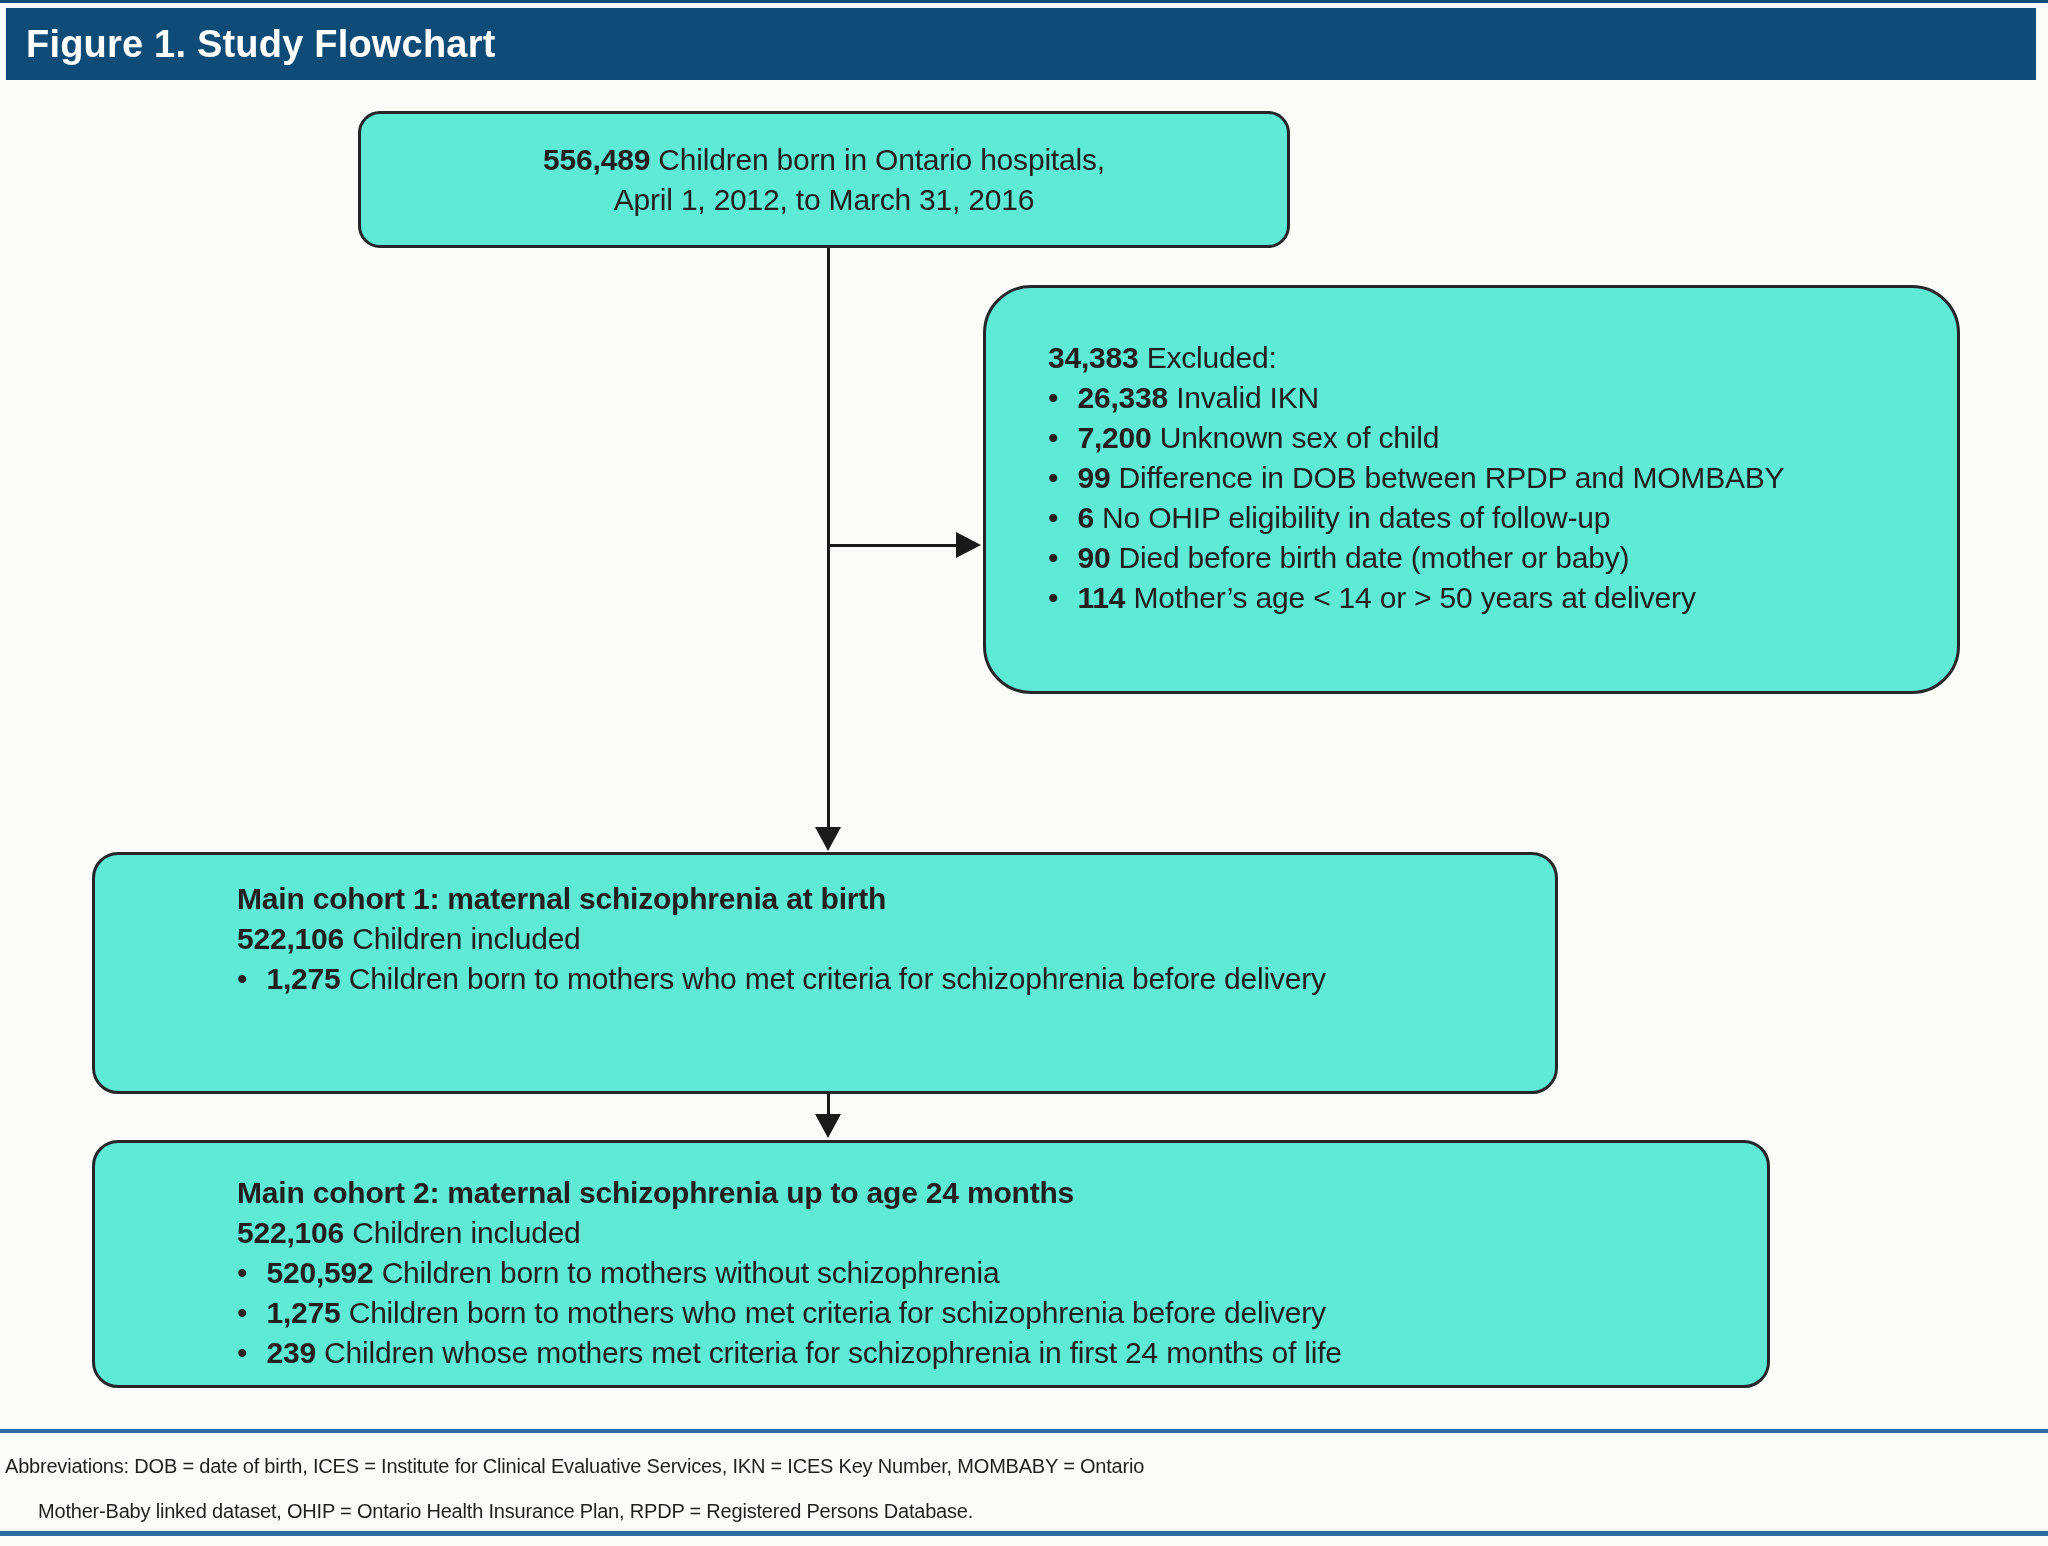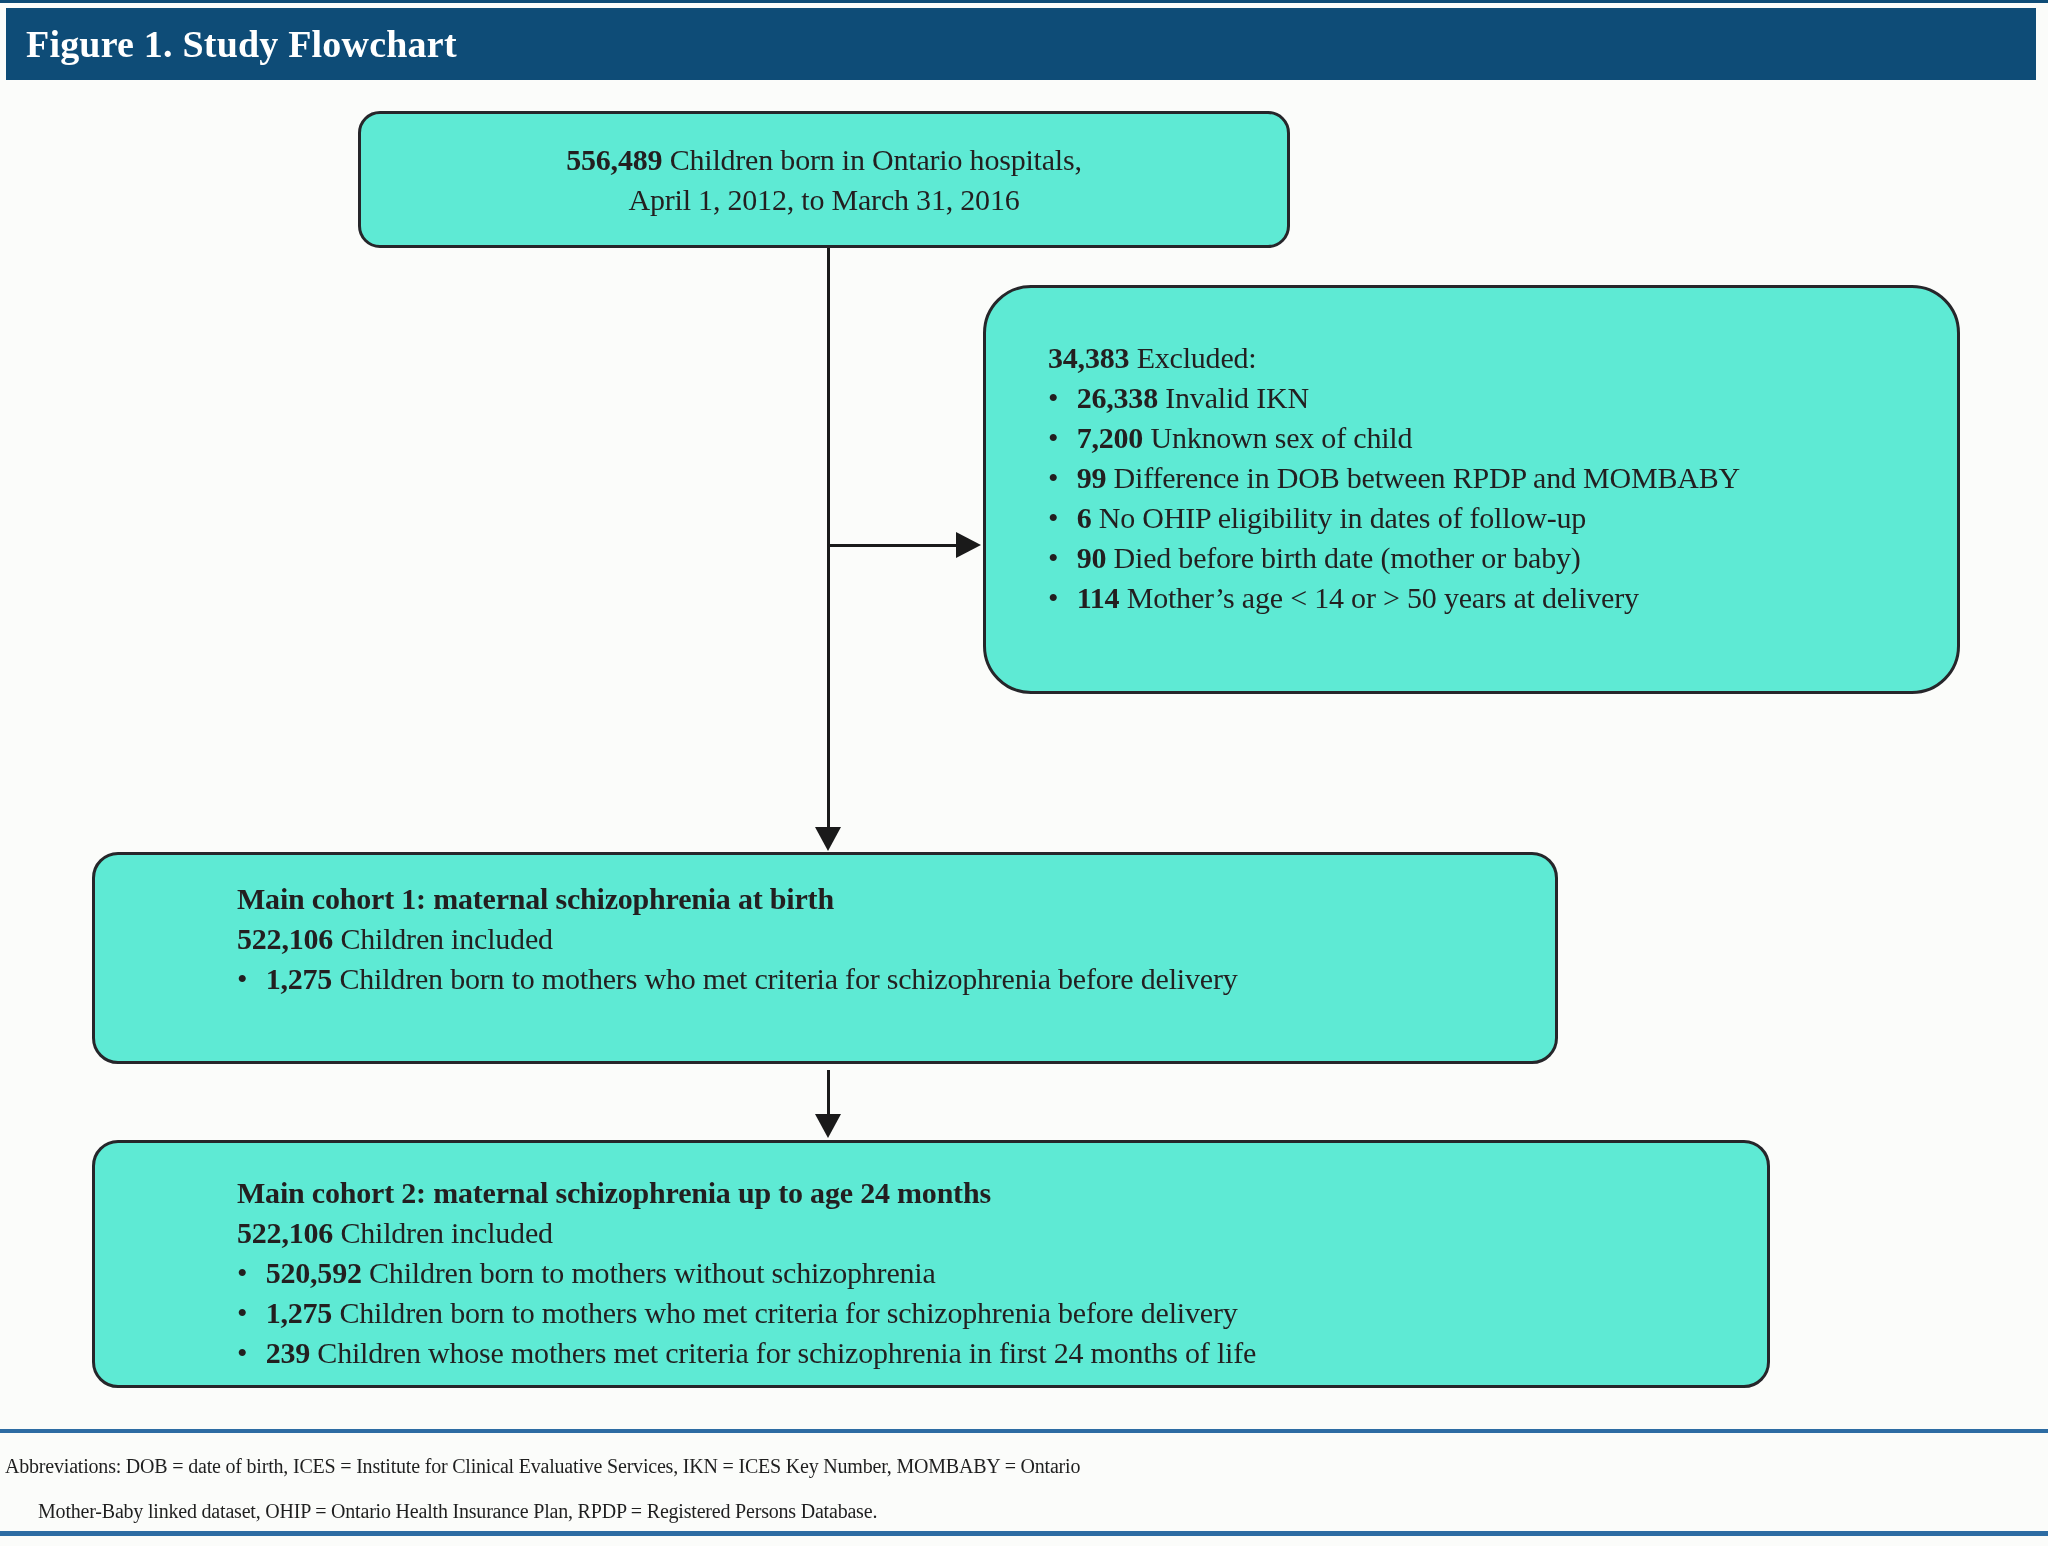--- a/index.html
+++ b/index.html
@@ -1,20 +1,20 @@
 <!DOCTYPE html>
 <html><head>
 <meta charset="utf-8">
 <style>
   html,body { margin:0; padding:0; background:#ffffff; }
   .canvas {
     position:relative;
     width:2048px; height:1546px;
     background:#fbfcfa;
-    font-family:Liberation Serif, serif;
+    font-family:Liberation Sans, sans-serif;
     color:#231f20;
     overflow:hidden;
   }
 
   
   .top-hairline { position:absolute; left:0; top:0; width:2048px; height:3px; background:#0e4c77; }
   .title-bar {
     position:absolute; left:6px; top:8px; width:2030px; height:72px;
     background:#0e4c77; display:flex; align-items:center;
   }
@@ -37,21 +37,21 @@
 
   .node-top {
     left:358px; top:111px; width:932px; height:137px; border-radius:22px;
     display:flex; flex-direction:column; justify-content:center; text-align:center;
   }
   .node-excluded {
     left:983px; top:285px; width:977px; height:409px; border-radius:48px;
     padding:50px 34px 0 62px; line-height:40px;
   }
   .node-cohort1 {
-    left:92px; top:852px; width:1466px; height:212px; border-radius:26px;
+    left:92px; top:852px; width:1466px; height:242px; border-radius:26px;
     padding:24px 14px 0 142px;
   }
   .node-cohort2 {
     left:92px; top:1140px; width:1678px; height:248px; border-radius:26px;
     padding:30px 30px 0 142px;
   }
 
   
   .conn { position:absolute; background:#1a1a1a; }
   .v1 { left:827px; top:248px; width:3px; height:580px; }

